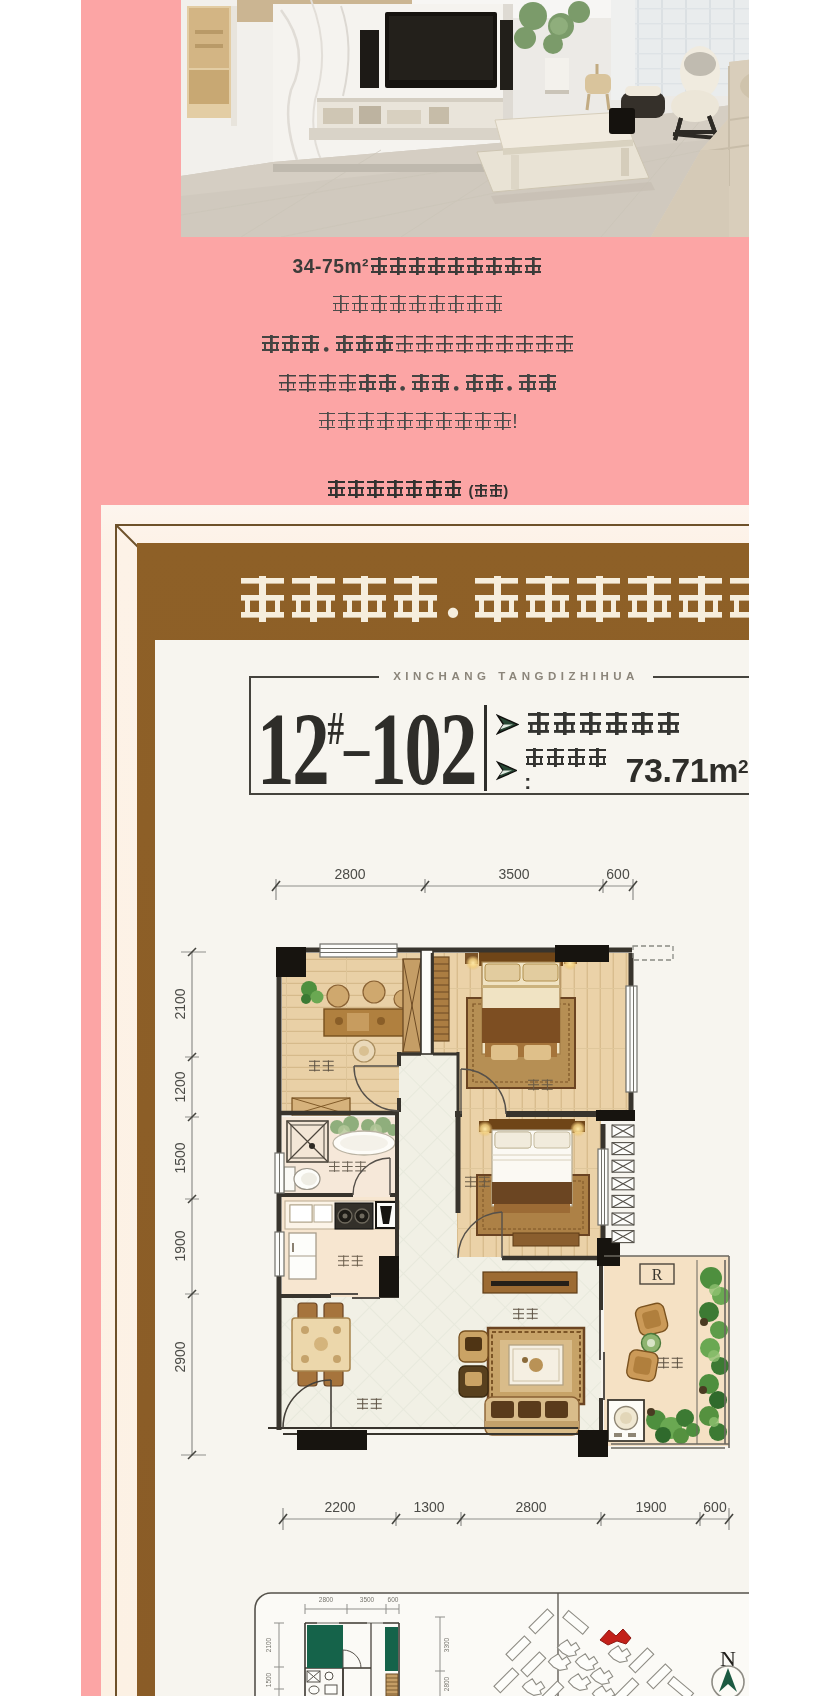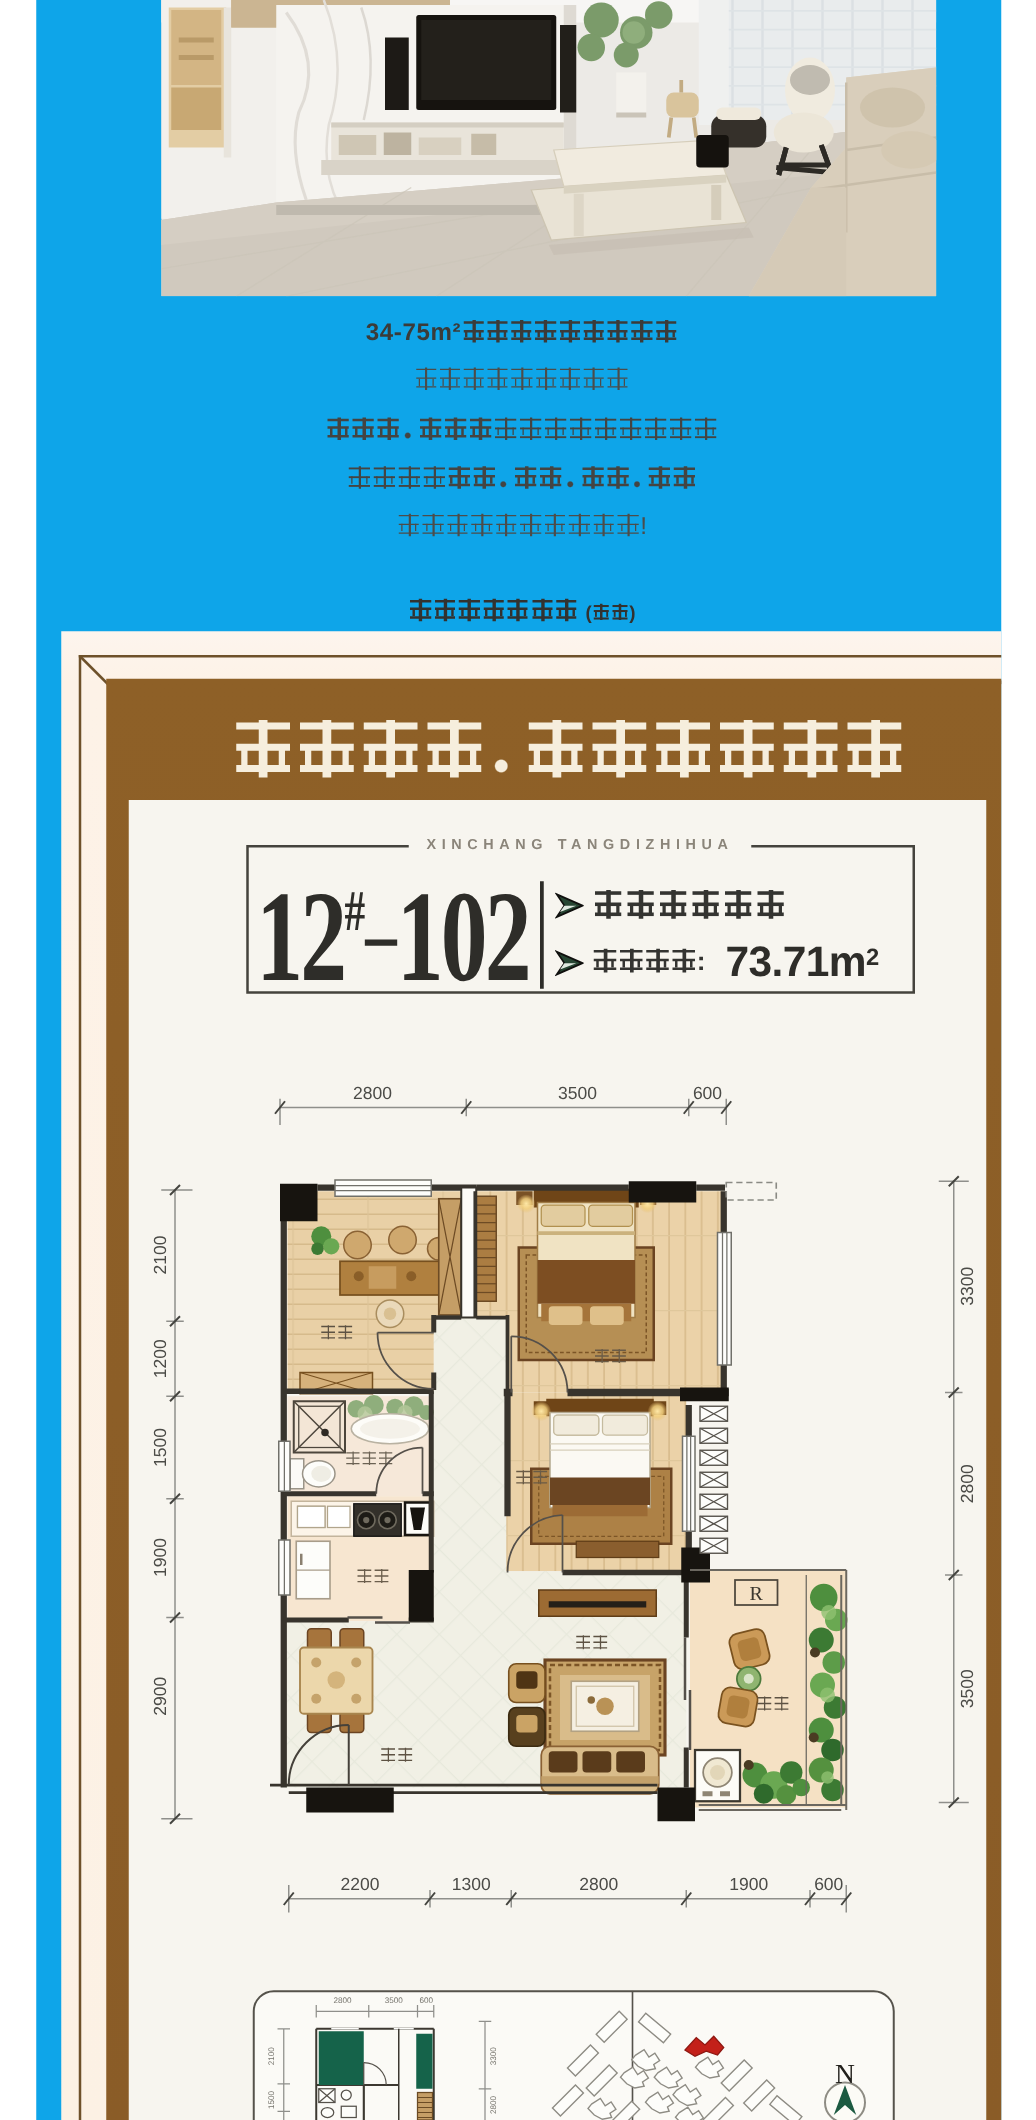--- a/index.html
+++ b/index.html
@@ -1,16 +1,16 @@
 <!DOCTYPE html>
 <html><head><meta charset="utf-8"><title>p</title><style>
 *{margin:0;padding:0;box-sizing:border-box}
 html,body{background:#fff}
 body{font-family:"Liberation Sans",sans-serif;}
-#page{position:relative;width:772px;height:1696px;background:#0ea5e9;overflow:hidden;margin:0 auto;}
+#page{position:relative;width:668px;height:1696px;background:#fca5a5;overflow:hidden;margin:0 auto;}
 .abs{position:absolute;}
 .ctr{width:100%;text-align:center;}
 .z{display:inline-block;width:.84em;height:.9em;margin:0 .08em;vertical-align:-.09em;
 background:
  linear-gradient(currentColor,currentColor) 52% 0/.09em 100% no-repeat,
  linear-gradient(currentColor,currentColor) 0 .05em/100% .075em no-repeat,
  linear-gradient(currentColor,currentColor) 0 47%/100% .075em no-repeat,
  linear-gradient(currentColor,currentColor) 0 calc(100% - .06em)/100% .075em no-repeat,
  linear-gradient(currentColor,currentColor) .12em 70%/.06em .3em no-repeat,
  linear-gradient(currentColor,currentColor) 88% 70%/.06em .3em no-repeat;}

